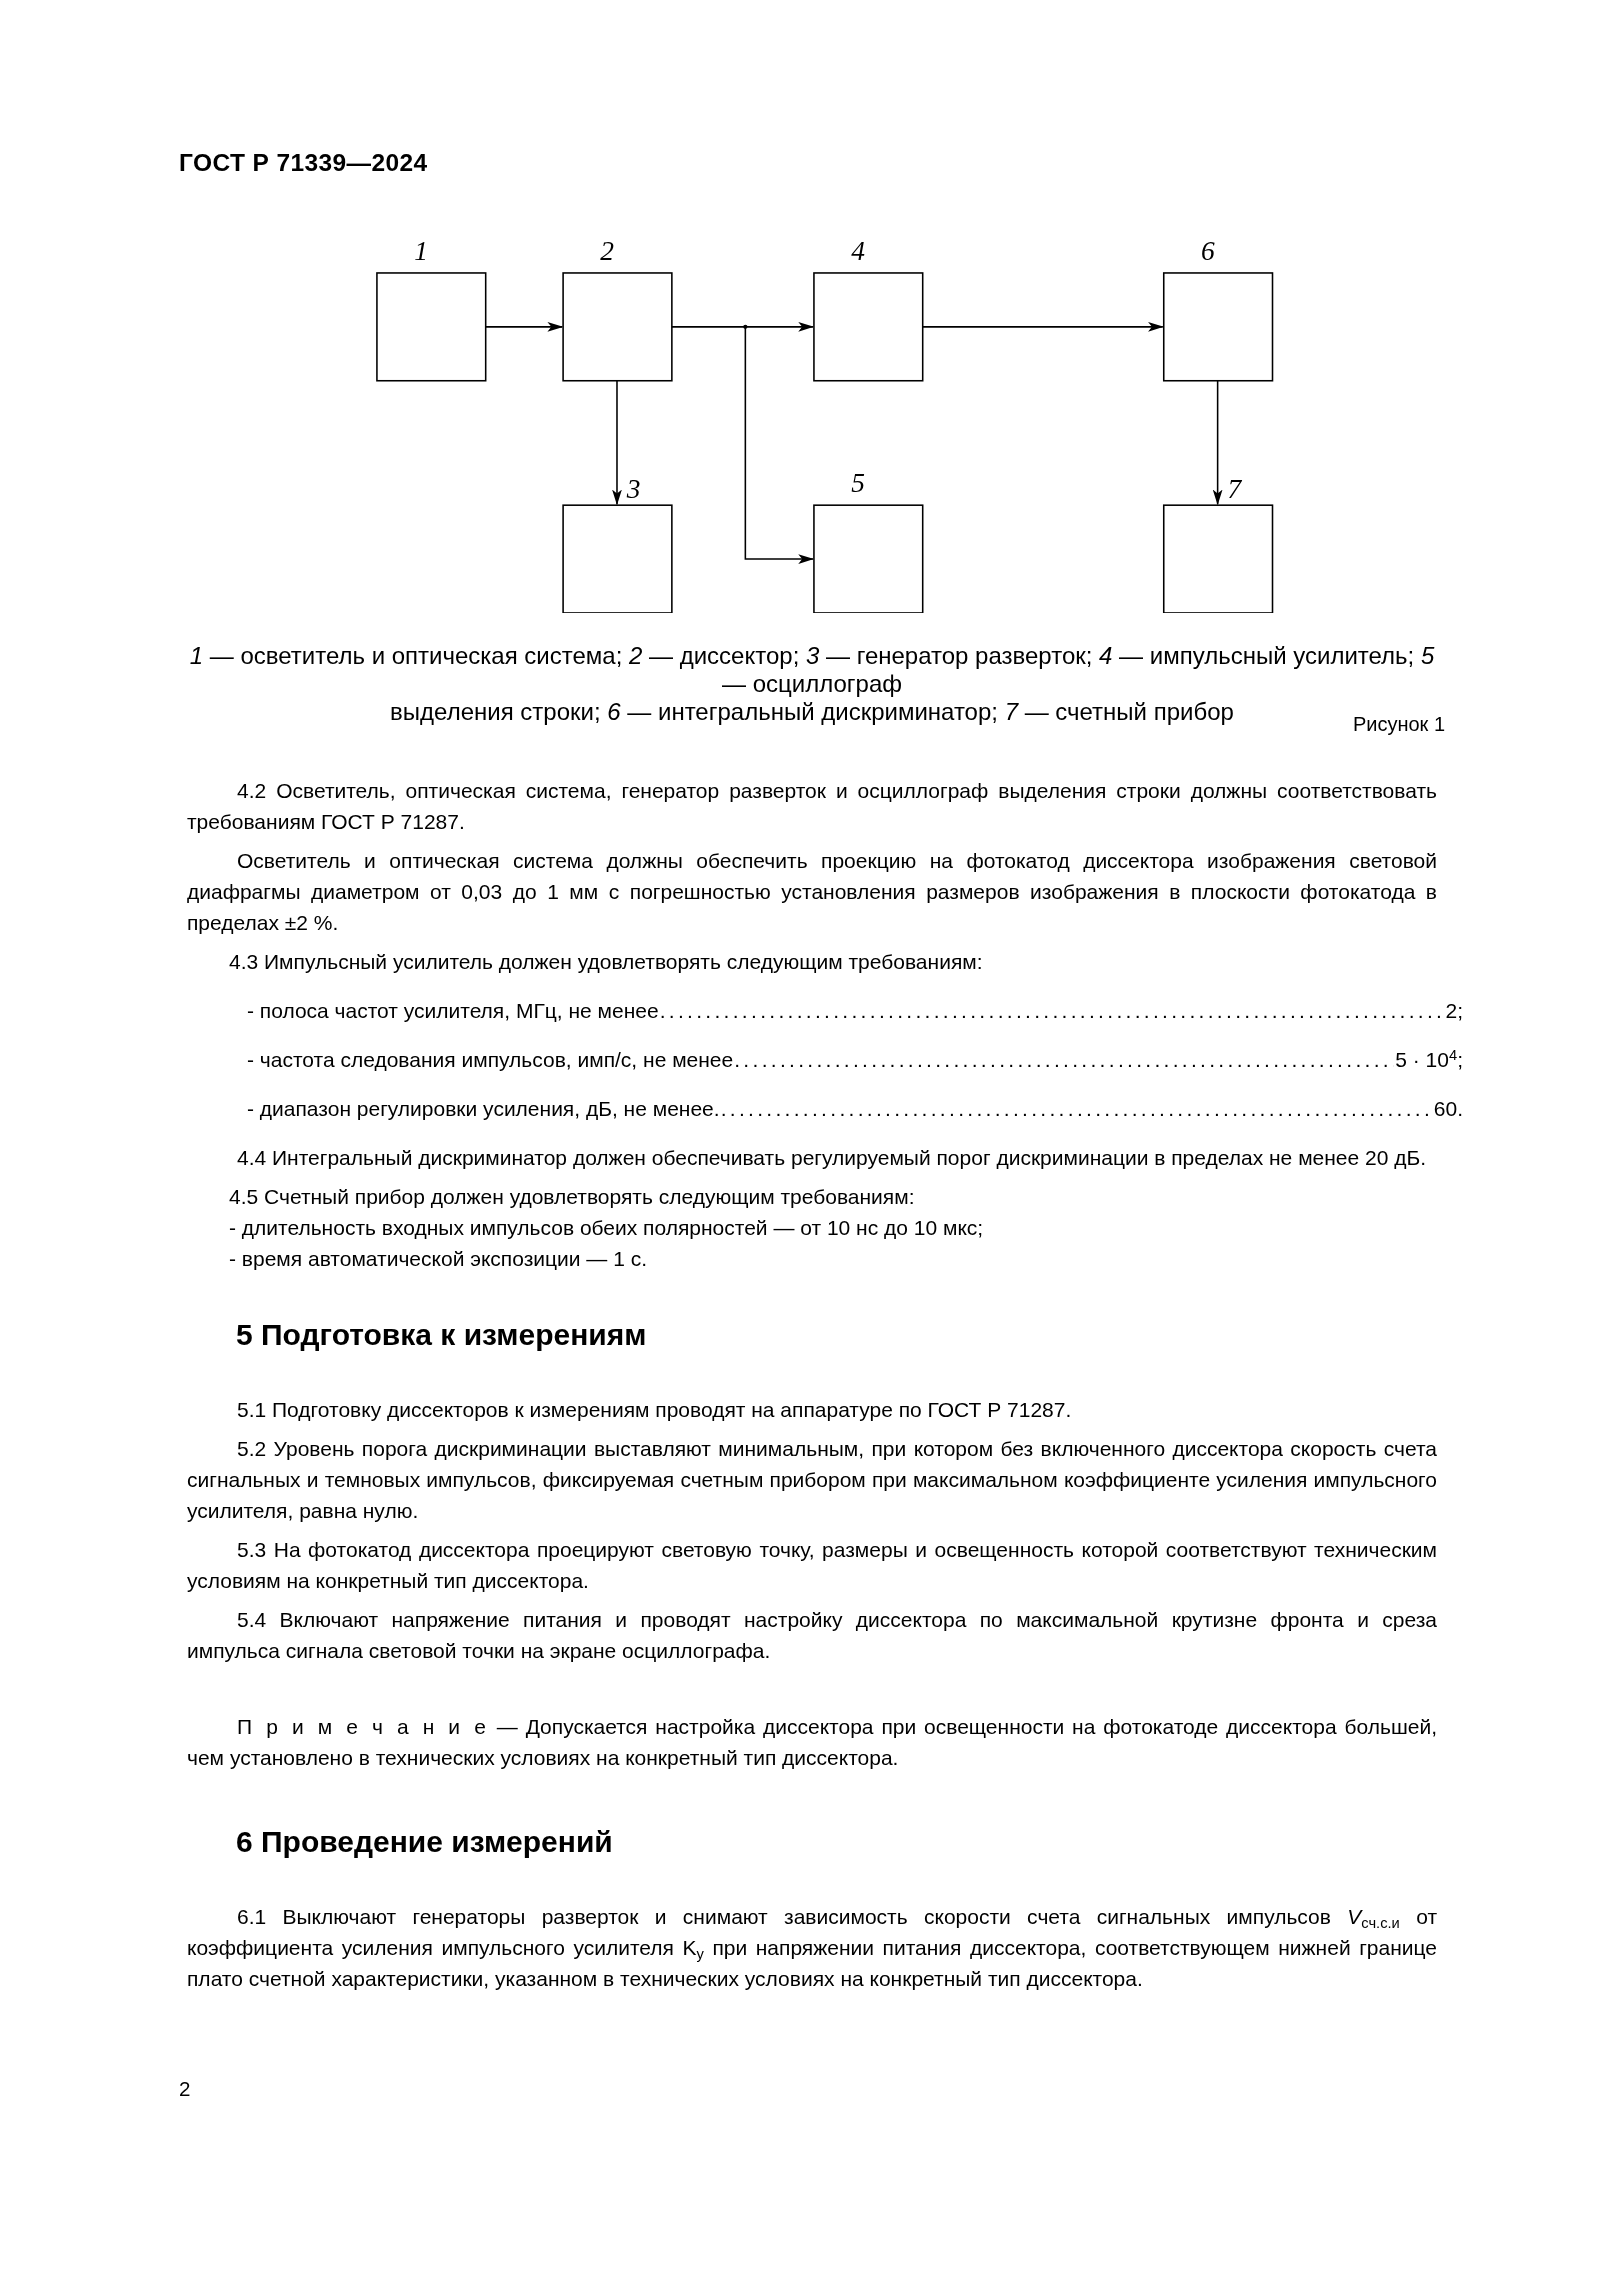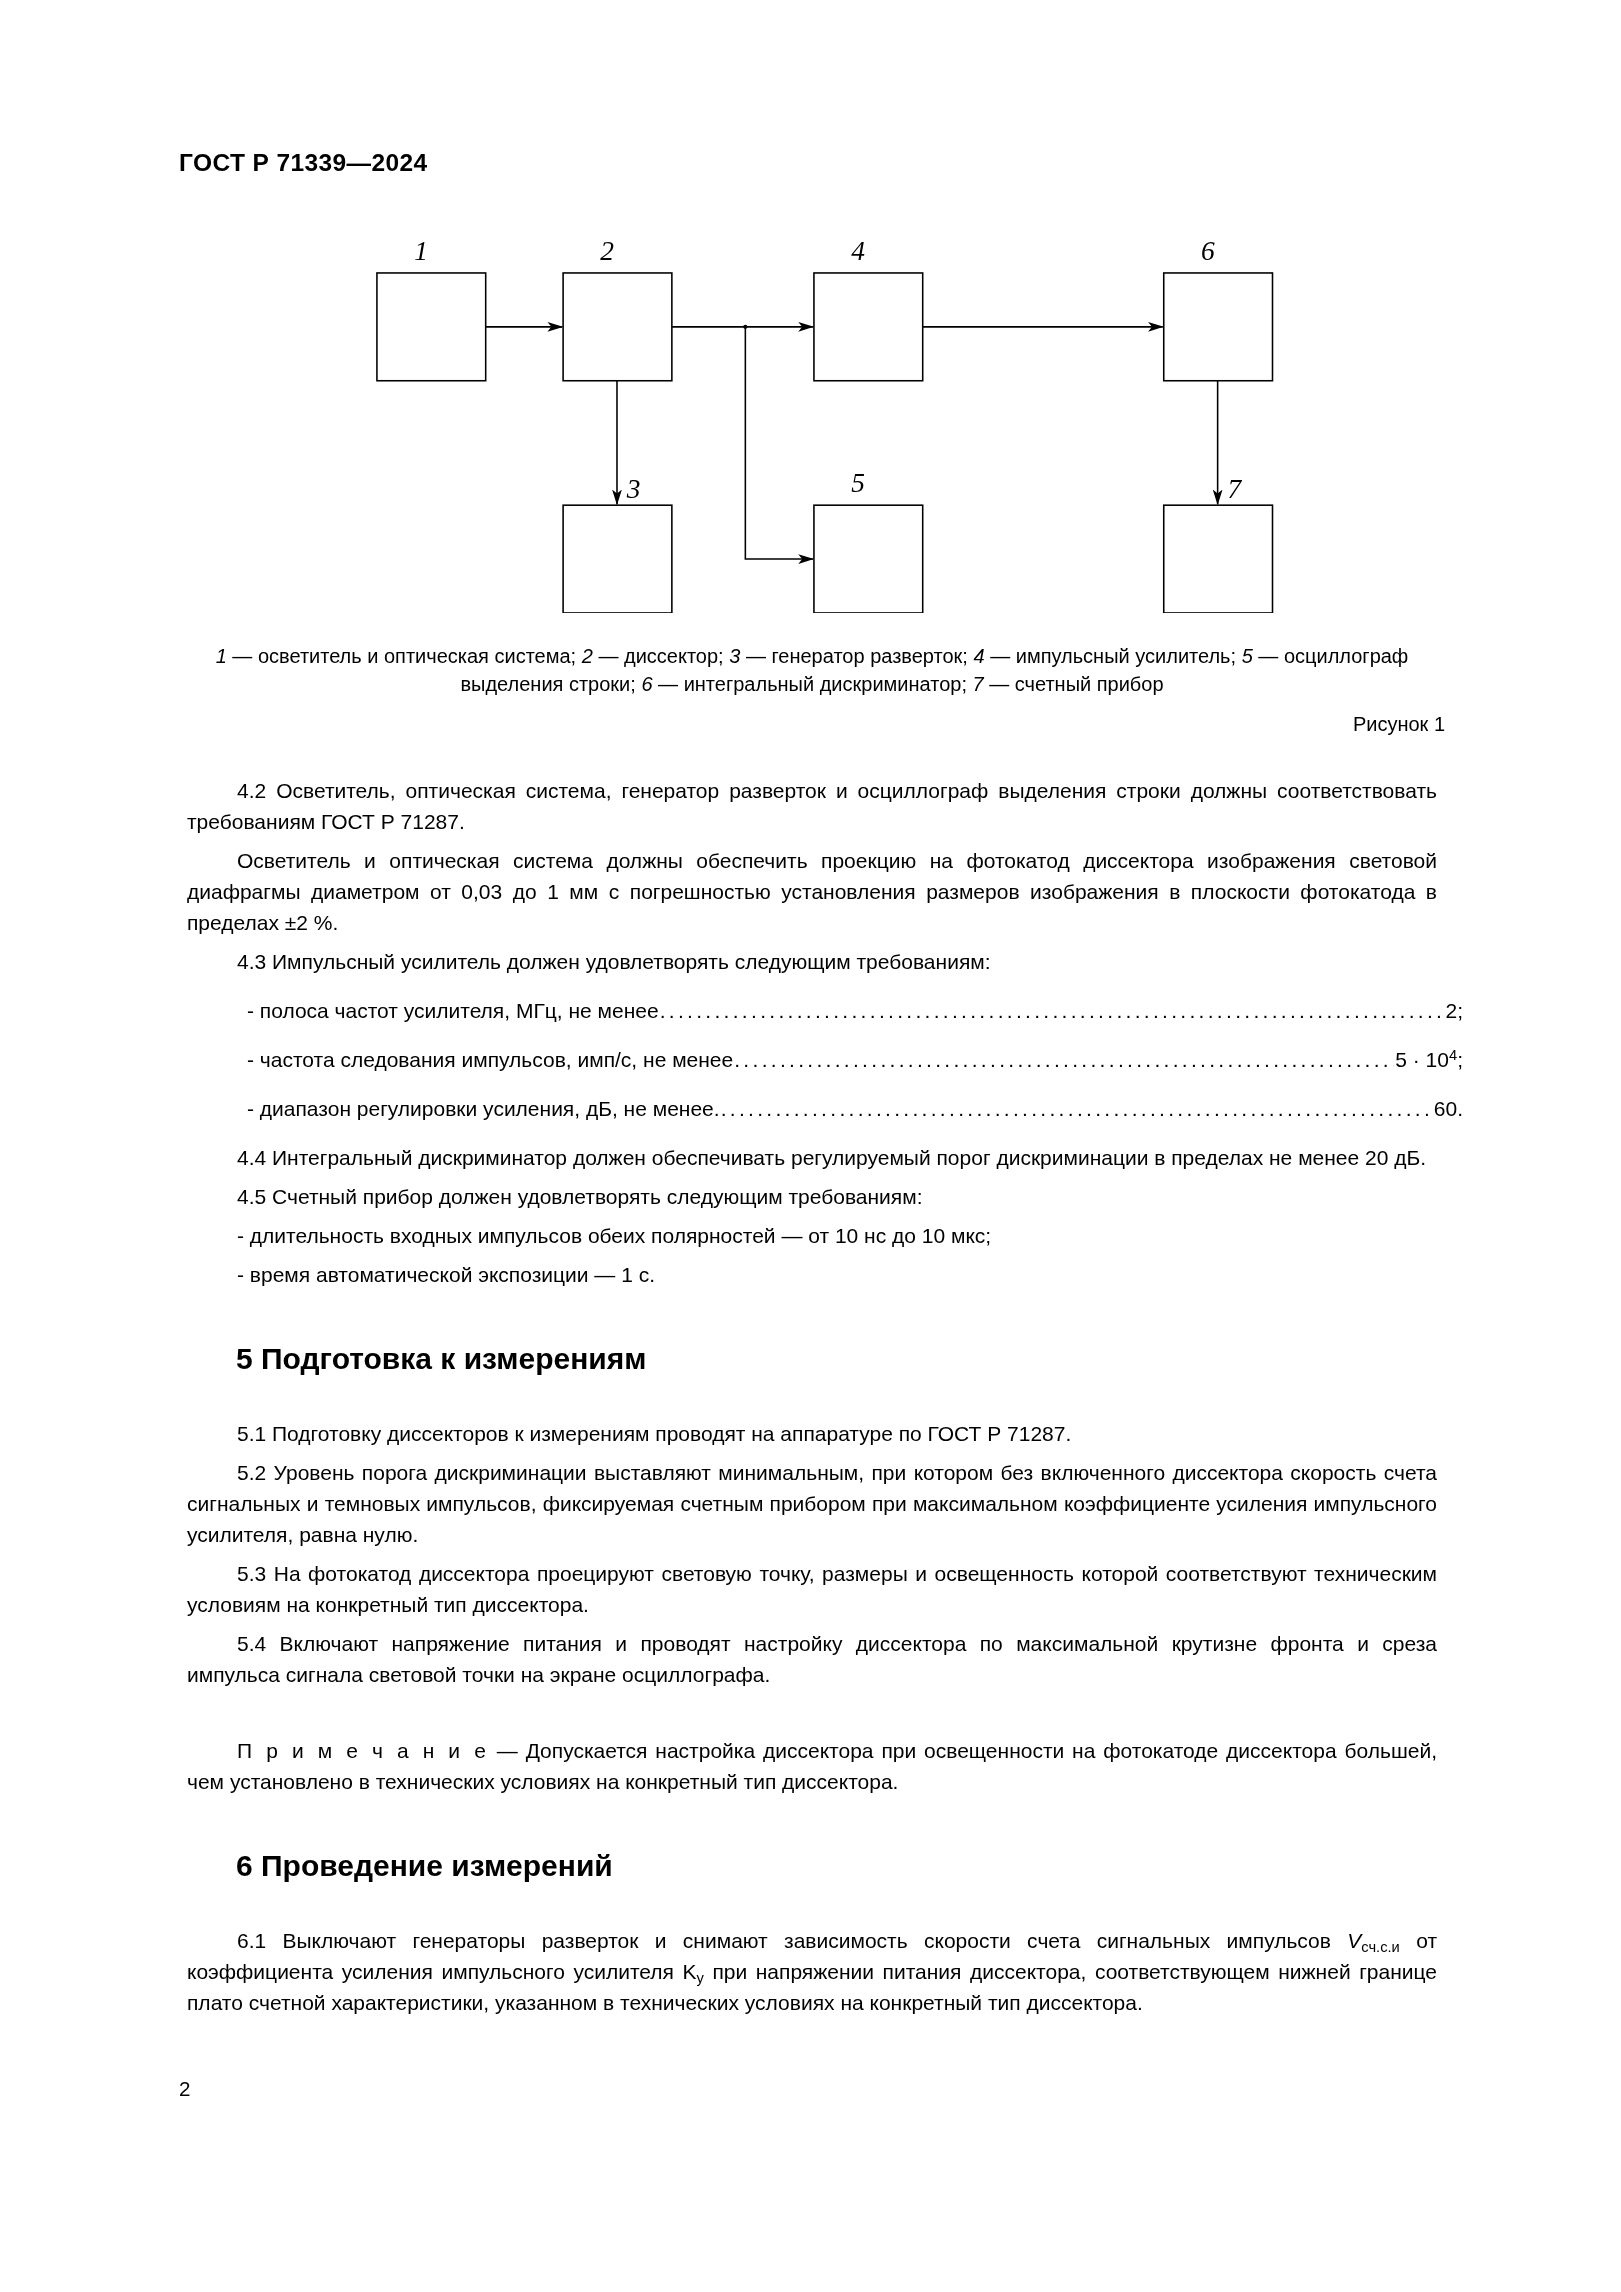--- a/index.html
+++ b/index.html
@@ -39,21 +39,21 @@
     width: 1264px;
     height: 392px;
   }
   .fig-svg { display: block; }
 
   .fig-caption {
     position: absolute;
     left: 179px;
     top: 642px;
     width: 1266px;
-    font-size: 20px;
+    font-size: 24px;
     line-height: 28px;
     text-align: center;
   }
   .fig-caption i { font-style: italic; }
 
   .fig-number {
     position: absolute;
     left: 179px;
     top: 713px;
     width: 1266px;
@@ -70,21 +70,21 @@
     font-size: 21px;
     line-height: 31px;
   }
   p.just {
     margin: 8px;
     text-align: justify;
     text-justify: inter-word;
     text-indent: 50px;
   }
   p.dash {
-    margin: 8px;
+    margin: 0;
     text-indent: 50px;
     text-align: left;
   }
   .leader-row {
     display: flex;
     align-items: baseline;
     width: 100%;
     margin: 18px;
     padding-left: 50px;
     box-sizing: border-box;

